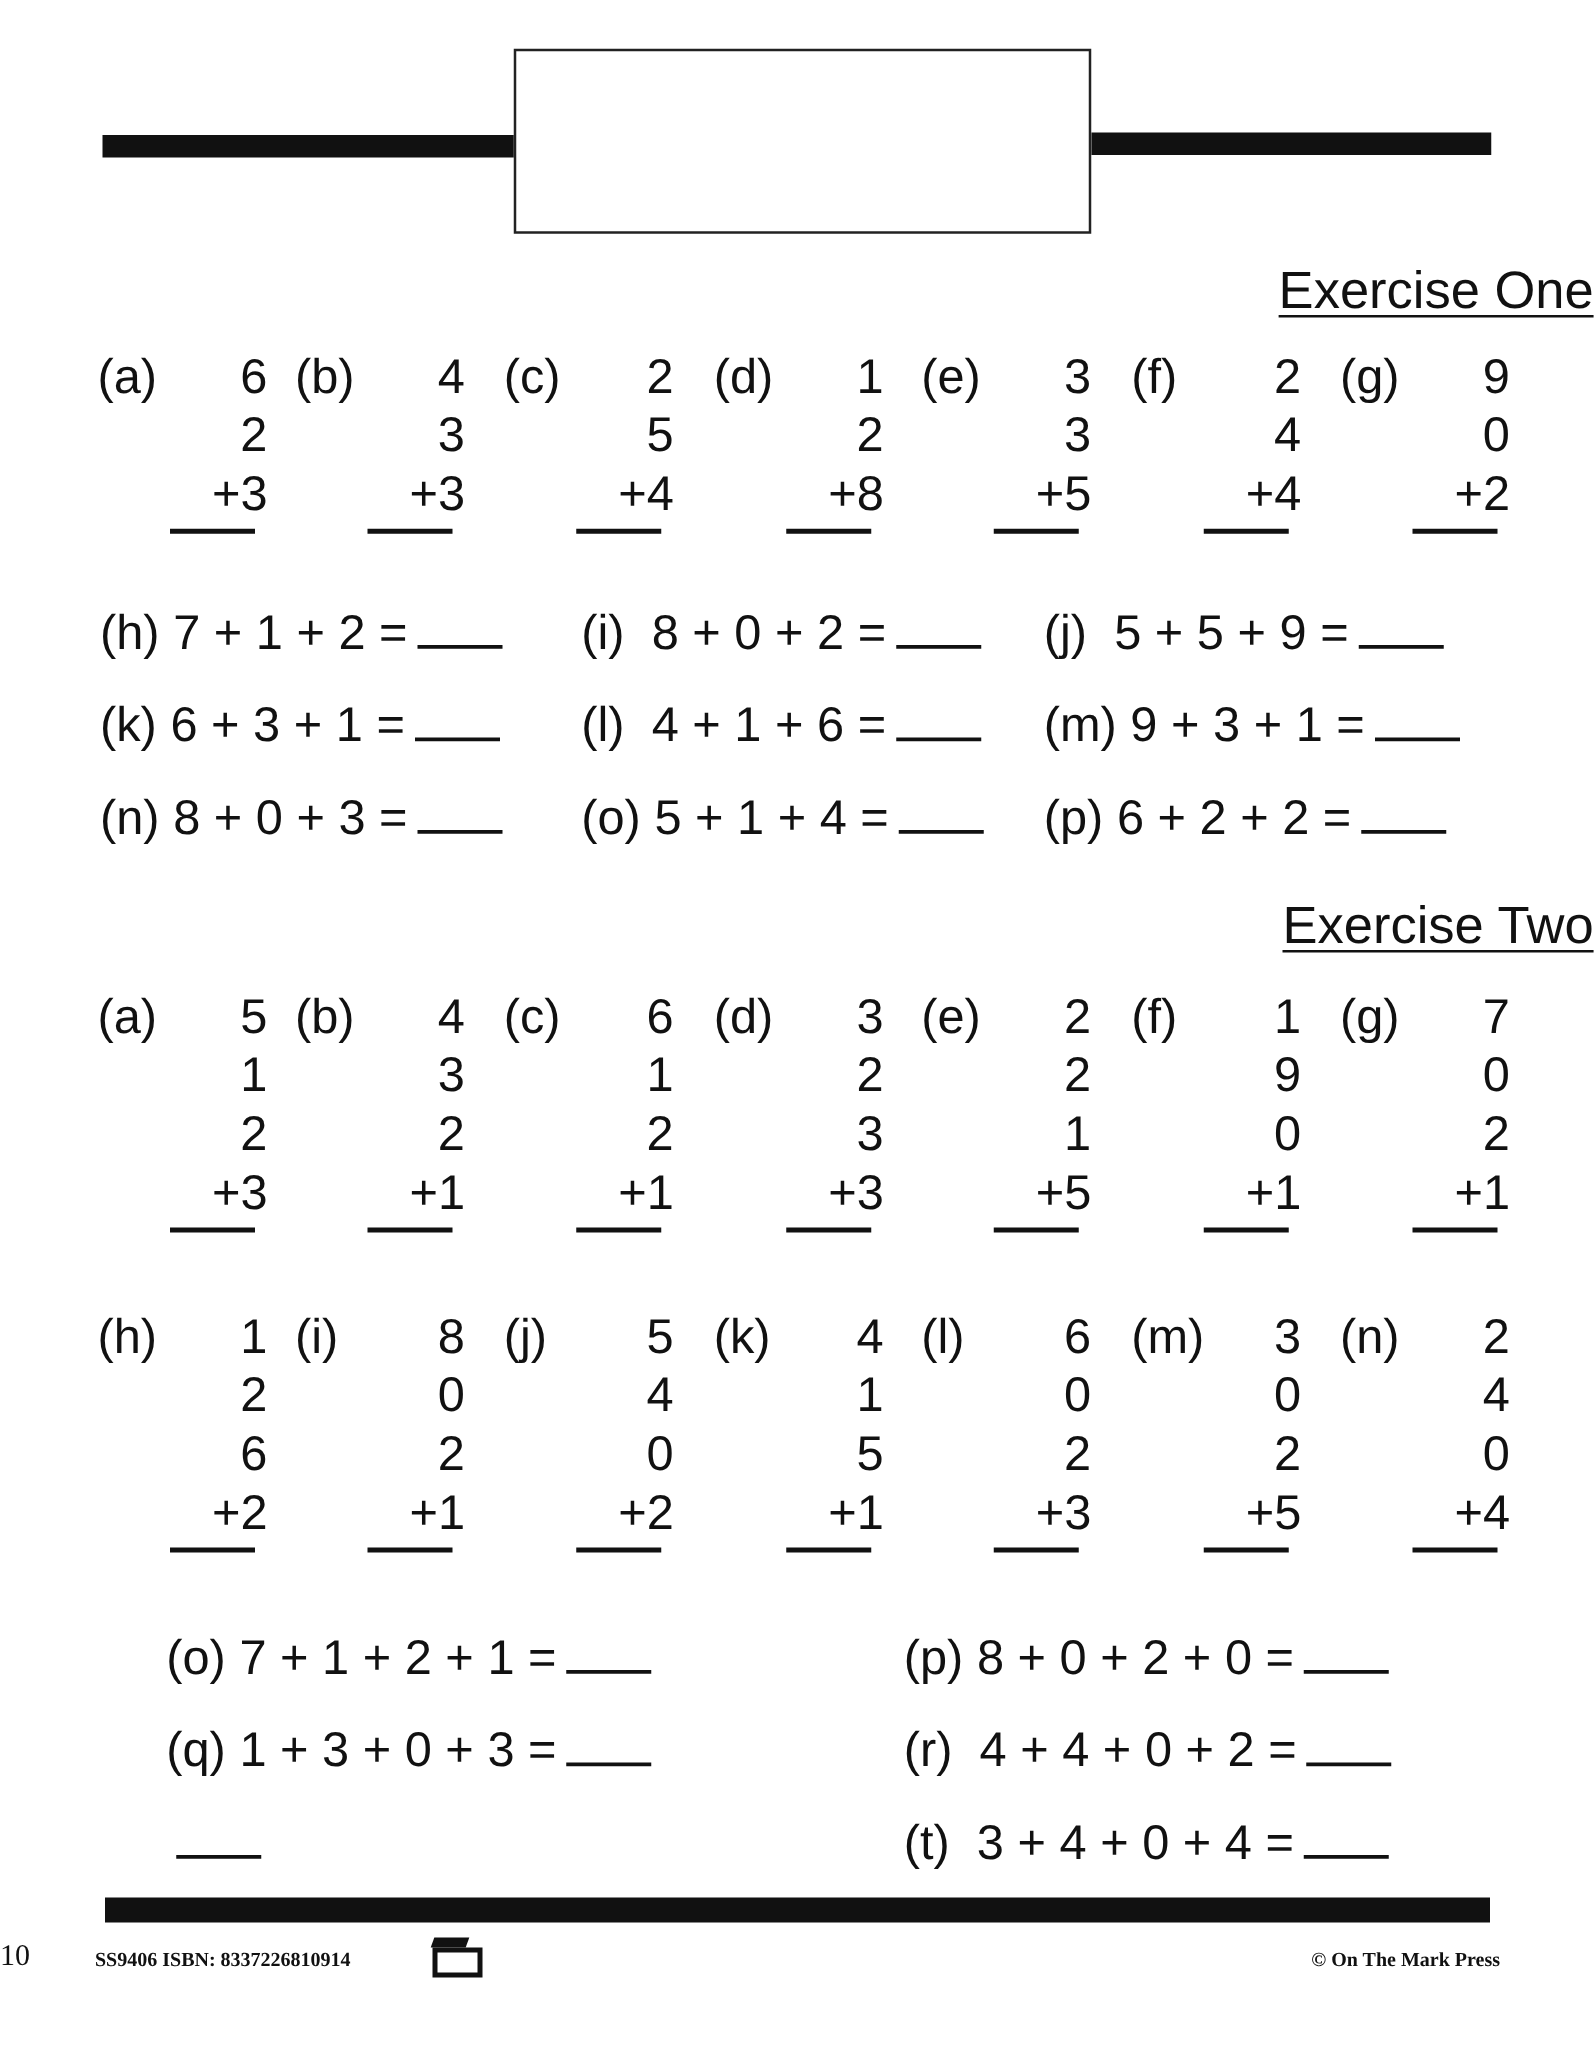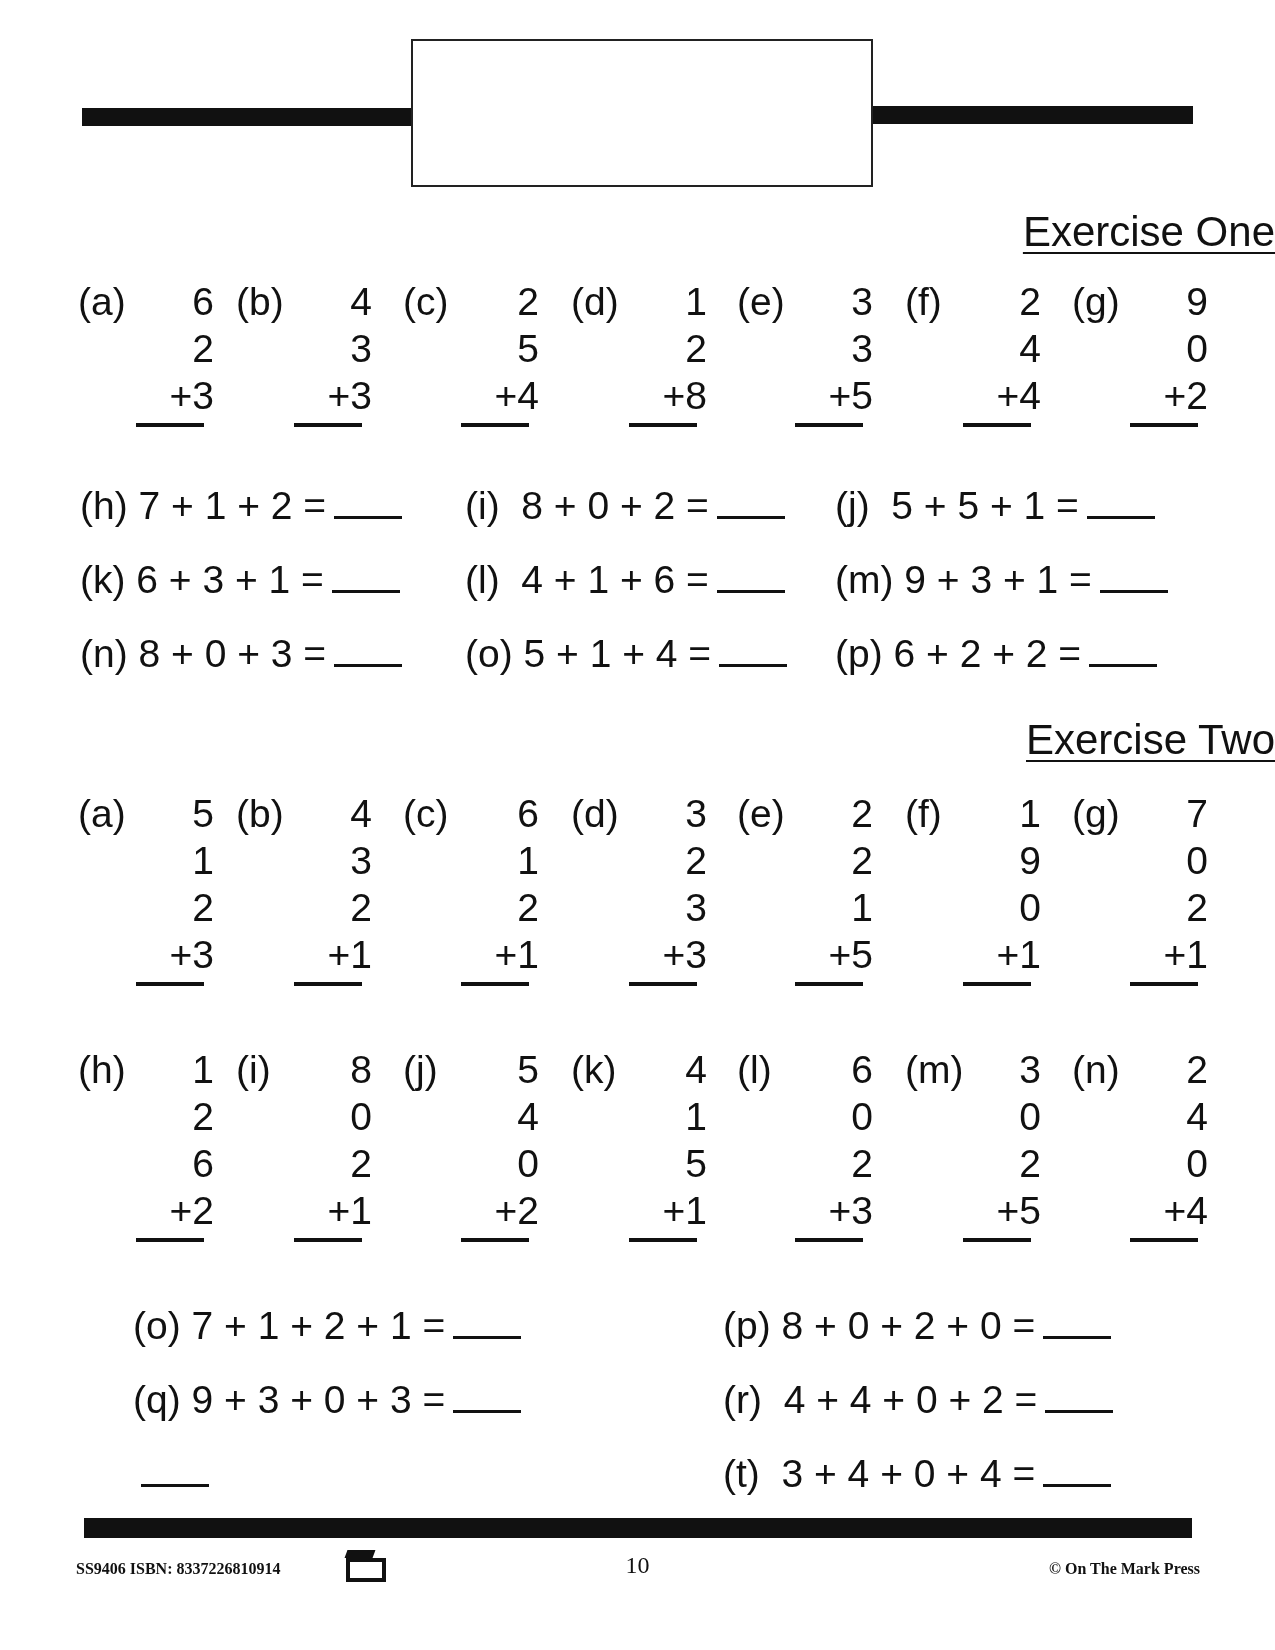--- a/index.html
+++ b/index.html
@@ -8,21 +8,21 @@
   .title-box{position:absolute;left:411px;top:39px;width:462px;height:148px;border:2px solid #222;background:#fff;box-sizing:border-box;text-align:center;font-size:44px;line-height:56px;padding-top:12px;}
   .heading{position:absolute;width:1275px;text-align:right;font-size:42px;text-decoration:underline;text-underline-offset:6px;text-decoration-thickness:2px;}
   .prob{position:absolute;font-size:39px;line-height:47px;}
   .prob .lbl{position:absolute;left:0;top:0;}
   .prob .stack{position:absolute;text-align:right;}
   .prob .stack div{height:47px;}
   .prob .rule{position:absolute;height:4px;background:#111;}
   .horiz{position:absolute;font-size:39px;line-height:47px;white-space:pre;}
   .horiz .blank{display:inline-block;width:68px;border-bottom:3px solid #111;height:34px;vertical-align:baseline;margin-left:8px;}
   .footer{position:absolute;top:1560px;font-family:"Liberation Serif",serif;font-size:16px;font-weight:bold;}
-  .pagenum{position:absolute;top:1552px;left:0;width:1275px;text-align:center;font-family:"Liberation Serif",serif;font-size:24px;}
+  .pagenum{position:absolute;top:1552px;left:0;width:1275px;text-align:left;font-family:"Liberation Serif",serif;font-size:24px;}
 </style>
 </head>
 <body>
 
 <div class="bar" style="left:82px;top:108px;width:330px;height:18px;"></div>
 <div class="bar" style="left:873px;top:106px;width:320px;height:18px;"></div>
 <div class="title-box">
 </div>
 
 <div class="heading" style="top:208px;">Exercise One</div>
@@ -88,21 +88,21 @@
         <div>9</div>
         <div>0</div>
         <div>+2</div>
       </div>
       <div class="rule" style="left: 58px; width: 68px; top: 145px;"></div>
     </div>
   </div>
 <div id="ex1h">
     <div class="horiz" style="left: 80px; top: 482px;"><span>(h) 7 + 1 + 2 =</span><span class="blank"></span></div>
     <div class="horiz" style="left: 465px; top: 482px;"><span>(i)  8 + 0 + 2 =</span><span class="blank"></span></div>
-    <div class="horiz" style="left: 835px; top: 482px;"><span>(j)  5 + 5 + 1 =</span><span class="blank"></span></div>
+    <div class="horiz" style="left: 835px; top: 482px;"><span>(j)  5 + 5 + 9 =</span><span class="blank"></span></div>
     <div class="horiz" style="left: 80px; top: 556px;"><span>(k) 6 + 3 + 1 =</span><span class="blank"></span></div>
     <div class="horiz" style="left: 465px; top: 556px;"><span>(l)  4 + 1 + 6 =</span><span class="blank"></span></div>
     <div class="horiz" style="left: 835px; top: 556px;"><span>(m) 9 + 3 + 1 =</span><span class="blank"></span></div>
     <div class="horiz" style="left: 80px; top: 630px;"><span>(n) 8 + 0 + 3 =</span><span class="blank"></span></div>
     <div class="horiz" style="left: 465px; top: 630px;"><span>(o) 5 + 1 + 4 =</span><span class="blank"></span></div>
     <div class="horiz" style="left: 835px; top: 630px;"><span>(p) 6 + 2 + 2 =</span><span class="blank"></span></div>
   </div>
 
 <div class="heading" style="top:716px;">Exercise Two</div>
 
@@ -246,21 +246,21 @@
         <div>4</div>
         <div>0</div>
         <div>+4</div>
       </div>
       <div class="rule" style="left: 58px; width: 68px; top: 192px;"></div>
     </div>
   </div>
 <div id="ex2h">
     <div class="horiz" style="left: 133px; top: 1302px;"><span>(o) 7 + 1 + 2 + 1 =</span><span class="blank"></span></div>
     <div class="horiz" style="left: 723px; top: 1302px;"><span>(p) 8 + 0 + 2 + 0 =</span><span class="blank"></span></div>
-    <div class="horiz" style="left: 133px; top: 1376px;"><span>(q) 9 + 3 + 0 + 3 =</span><span class="blank"></span></div>
+    <div class="horiz" style="left: 133px; top: 1376px;"><span>(q) 1 + 3 + 0 + 3 =</span><span class="blank"></span></div>
     <div class="horiz" style="left: 723px; top: 1376px;"><span>(r)  4 + 4 + 0 + 2 =</span><span class="blank"></span></div>
     <div class="horiz" style="left: 133px; top: 1450px;"><span class="blank"></span></div>
     <div class="horiz" style="left: 723px; top: 1450px;"><span>(t)  3 + 4 + 0 + 4 =</span><span class="blank"></span></div>
   </div>
 
 <div class="bar" style="left:84px;top:1518px;width:1108px;height:20px;"></div>
 
 <div class="footer" style="left:76px;">SS9406  ISBN: 8337226810914</div>
 <div style="position:absolute;left:346px;top:1558px;width:40px;height:24px;border:4px solid #111;box-sizing:border-box;"></div>
 <div style="position:absolute;left:346px;top:1550px;width:28px;height:8px;background:#111;transform:skewX(-20deg);"></div>

